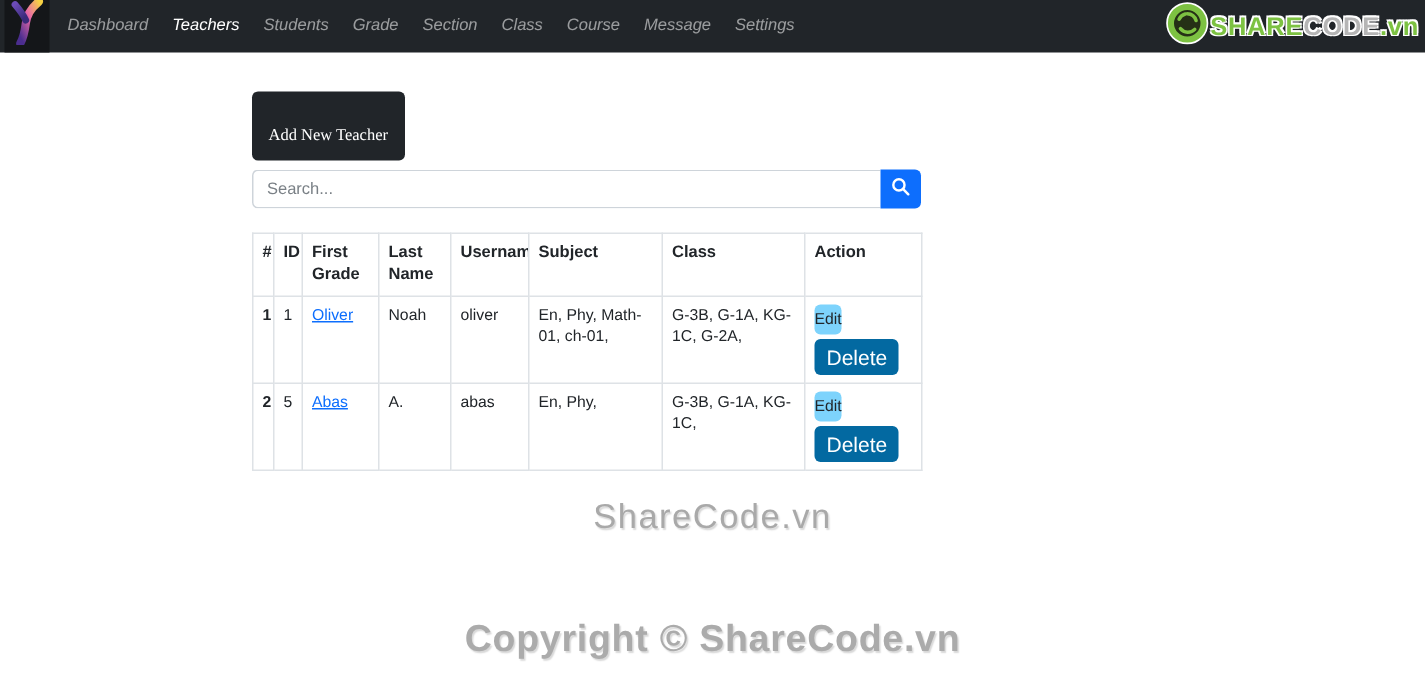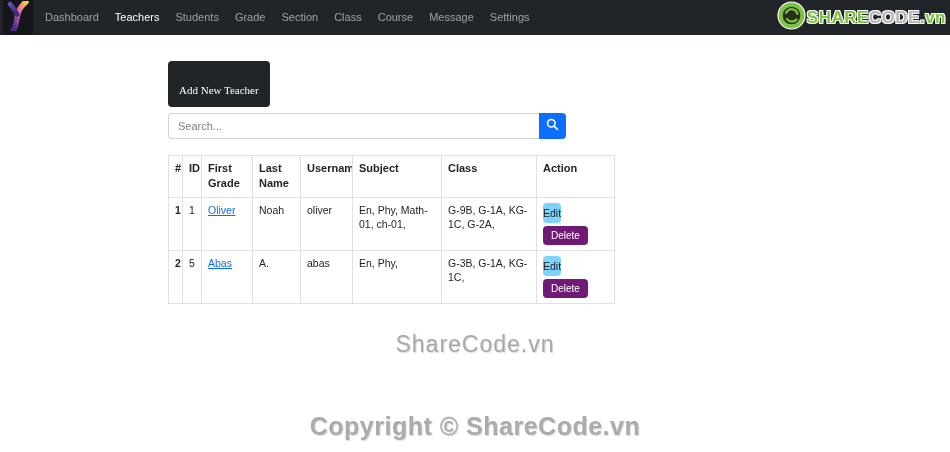--- a/index.html
+++ b/index.html
@@ -20,21 +20,21 @@
   .logo-box {
     width:30px; height:35px; margin-left:3px;
     background:#141619;
     display:flex; align-items:center; justify-content:center;
     flex:0 0 auto;
   }
   .nav-links { display:flex; list-style:none; margin-left:4px; }
   .nav-link {
     display:block; line-height:35px; padding:0 8px;
     font-size:11px; color:rgba(255,255,255,0.55);
-    text-decoration:none; cursor:pointer; white-space:nowrap;
+    text-decoration:none; cursor:pointer; white-space:nowrap;font-style:italic;
   }
   .nav-link.active { color:#ffffff; }
   
   .brand {
     position:absolute; right:4px; top:0; height:35px;
     display:flex; align-items:center; gap:1px;
   }
   .brand-text {
     font-size:17px; font-weight:bold; letter-spacing:0.5px;
     text-shadow:-1px -1px 0 #fff, 1px -1px 0 #fff, -1px 1px 0 #fff, 1px 1px 0 #fff;
@@ -43,21 +43,21 @@
   .brand-green { color:#7dc242; }
   .brand-gray  { color:#b5b5b5; }
   
   .content { position:absolute; left:168px; top:61px; width:446px; }
   .btn-add {
     display:inline-block; background:#212529; color:#ffffff;
     border:none; border-radius:4px;
     font-size:11px; font-family:Liberation Serif, serif;
     padding:23px 11px; height:22px; cursor:pointer;
   }
-  .search-row { margin-top:6px; display:flex; height:26px; width:398px; }
+  .search-row { margin-top:6px; display:flex; height:26px; width:446px; }
   .search-input {
     flex:1 1 auto; min-width:0;
     border:1px solid #ced4da; border-right:none;
     border-radius:4px 0 0 4px;
     padding:0 9px; font-size:11px; font-family:inherit; color:#212529;
     outline:none;
   }
   .search-input::placeholder { color:#7a8086; }
   .btn-search {
     flex:0 0 27px; width:27px;
@@ -78,22 +78,22 @@
   }
   .teachers thead th { font-weight:bold; font-size:11px; padding-top:5px; padding-bottom:5px; }
   .teachers tbody th { font-weight:bold; }
   .fname-link { color:#0d6efd; text-decoration:underline; cursor:pointer; }
   .btn-edit {
     display:block; background:#7dd3fc; color:#212529;
     border:none; border-radius:4px; font-size:10.5px; font-family:inherit;
     padding:4px 0; margin-bottom:3px; cursor:pointer;
   }
   .btn-delete {
-    display:block; background:#701a75; color:#ffffff;
-    border:none; border-radius:4px; font-size:10px; font-family:inherit;
+    display:block; background:#0369a1; color:#ffffff;
+    border:none; border-radius:4px; font-size:14px; font-family:inherit;
     padding:4px 8px; cursor:pointer;
   }
   
   .wm-center {
     position:absolute; top:331px; left:0; width:950px;
     text-align:center; font-size:23px; letter-spacing:1px;
     color:#a9a9a9; text-shadow:1px 1px 1px #d8d8d8;
   }
   .wm-copy {
     position:absolute; top:412px; left:0; width:950px;
@@ -189,21 +189,21 @@
       </tr>
     </thead>
     <tbody>
       <tr>
         <th>1</th>
         <td>1</td>
         <td><a class="fname-link">Oliver</a></td>
         <td>Noah</td>
         <td>oliver</td>
         <td>En, Phy, Math-01, ch-01,</td>
-        <td>G-9B, G-1A, KG-1C, G-2A,</td>
+        <td>G-3B, G-1A, KG-1C, G-2A,</td>
         <td>
           <button class="btn-edit">Edit</button>
           <button class="btn-delete">Delete</button>
         </td>
       </tr>
       <tr>
         <th>2</th>
         <td>5</td>
         <td><a class="fname-link">Abas</a></td>
         <td>A.</td>

